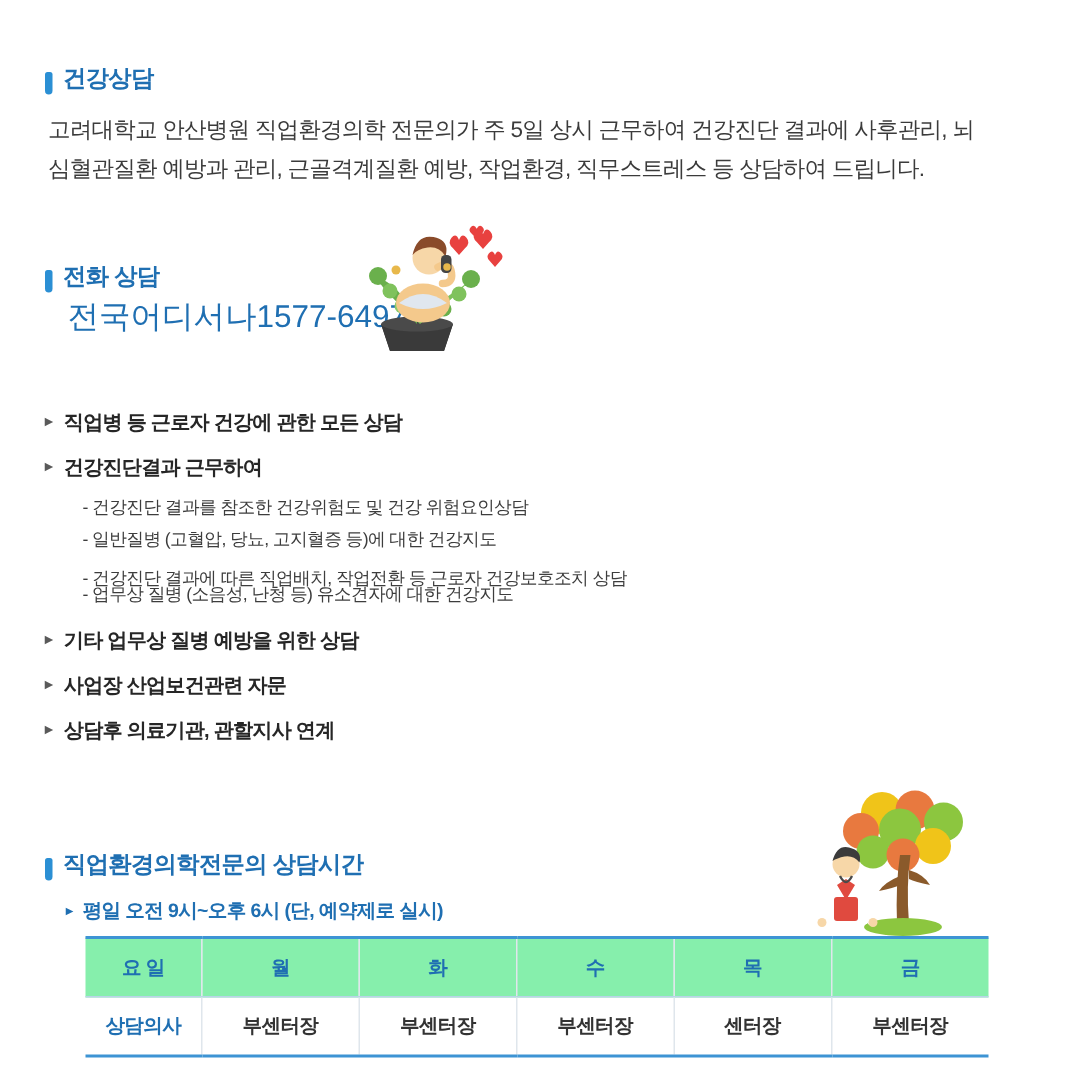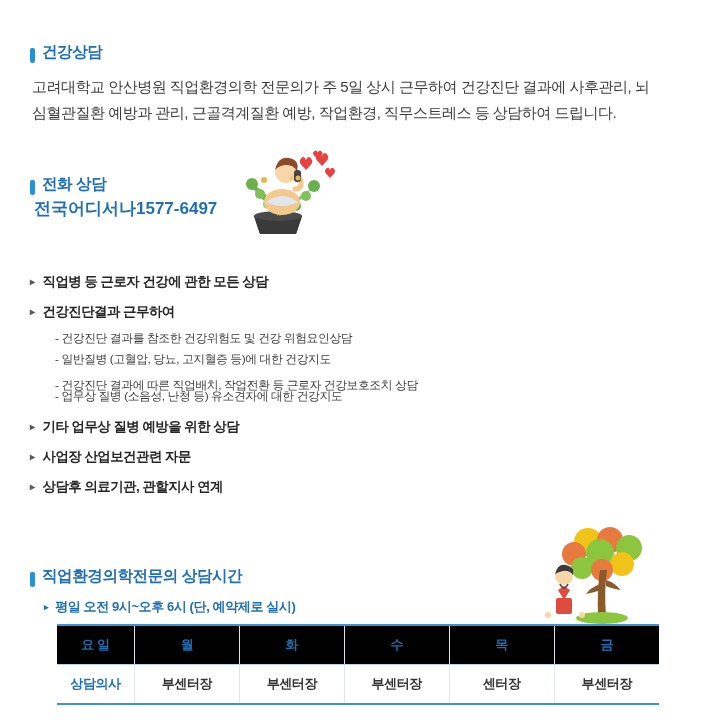--- a/index.html
+++ b/index.html
@@ -60,24 +60,24 @@
   }
 
   
   #phone-heading {
     position: absolute;
     left: 30px;
     top: 174px;
   }
   #phone-number {
     position: absolute;
-    left: 34px;
+    left: 45px;
     top: 197px;
-    font-size: 17px;
-    font-weight: bold;
+    font-size: 21px;
+    font-weight: normal;
     color: #1f6fb2;
     letter-spacing: 0px;
   }
 
   
   #phone-illustration {
     position: absolute;
     left: 236px;
     top: 144px;
     width: 110px;
@@ -163,21 +163,21 @@
   #schedule-table th:first-child,
   #schedule-table td:first-child {
     border-left: none;
     width: 75px;
   }
   #schedule-table thead th {
     border-top: 2px solid #3d94d4;
     border-bottom: 1px solid #b9d4e8;
     color: #1f6fb2;
     font-weight: bold;
-    background: #000000;
+    background: #86efac;
   }
   #schedule-table tbody td {
     border-bottom: 2px solid #3d94d4;
     color: #333333;
     font-weight: bold;
   }
   #schedule-table tbody td.rowhead {
     color: #1f6fb2;
   }
 </style>

